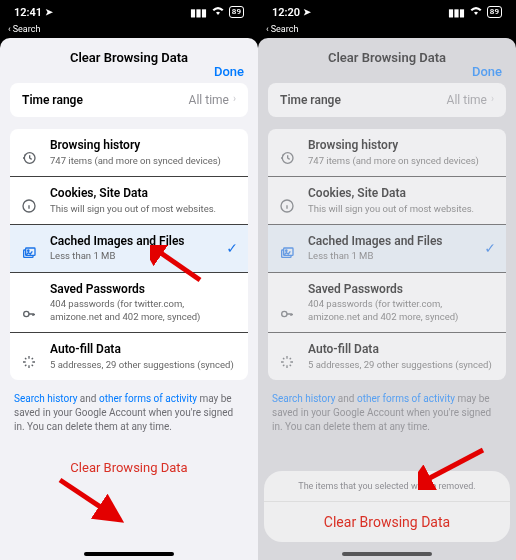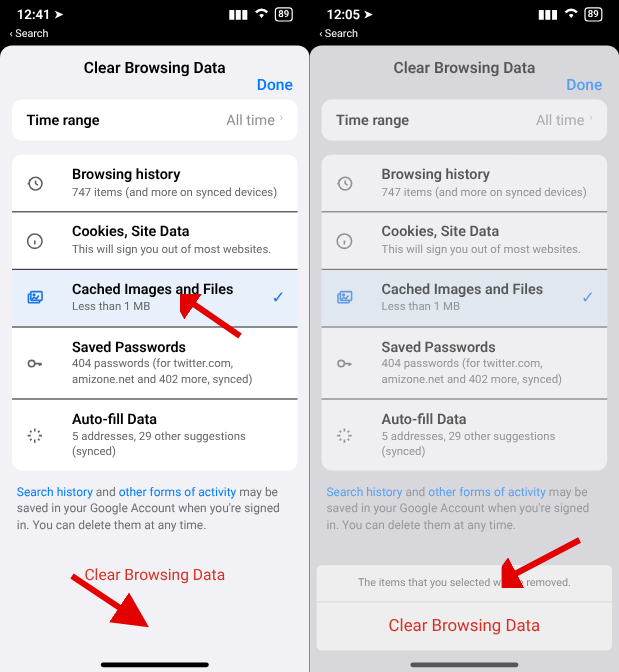--- a/index.html
+++ b/index.html
@@ -10,37 +10,37 @@
   .sb-right { display: flex; align-items: center; gap: 4px; }
   .back-search { color: #fff; font-size: 9px; padding: 0 8px 2px 8px; display: flex; align-items: center; gap: 2px; }
   .sheet { flex: 1; background: #f2f2f6; border-radius: 10px 10px 0 0; margin-top: 2px; display: flex; flex-direction: column; position: relative; }
   .sheet-header { display: flex; align-items: center; justify-content: center; padding: 12px 14px; position: relative; }
   .sheet-title { font-size: 13px; font-weight: 600; color: #000; }
   .done { position: absolute; right: 14px; font-size: 13px; color: #007aff; font-weight: 500; margin-top: 28px; }
   .section { background: #fff; border-radius: 8px; margin: 6px 10px; }
   .timerow { display: flex; align-items: center; justify-content: space-between; padding: 10px 12px; }
   .timerow-label { font-size: 12px; font-weight: 600; color: #000; }
   .timerow-value { font-size: 12px; color: #8e8e93; display: flex; gap: 4px; }
-  .list .item { display: flex; align-items: center; gap: 22px; padding: 9px 12px 9px 10px; position: relative; }
+  .list .item { display: flex; align-items: flex-end; gap: 12px; padding: 9px 12px 9px 10px; position: relative; }
   .list .item + .item { border-top: 1px solid #404040; }
   .item.selected { background: #e8f1fb; }
   .item-icon { width: 18px; height: 18px; flex-shrink: 0; display: flex; align-items: center; justify-content: center; margin-top: 1px; }
   .item-body { flex: 1; min-width: 0; }
   .item-title { font-size: 12px; font-weight: 600; color: #000; line-height: 1.3; }
   .item-sub { font-size: 9.5px; color: #666; line-height: 1.3; margin-top: 1px; }
   .check { position: absolute; right: 10px; top: 50%; transform: translateY(-50%); color: #1a73e8; font-size: 14px; }
   .footer-text { font-size: 10px; color: #6d6d72; padding: 6px 14px; line-height: 1.4; }
   .footer-text a { color: #007aff; text-decoration: none; }
   .cbd-button { text-align: center; color: #d93025; font-size: 13px; padding: 20px 0 10px 0; }
   .home-indicator { width: 90px; height: 4px; background: #000; border-radius: 2px; position: absolute; bottom: 4px; left: 50%; transform: translateX(-50%); }
   
   .dim .sheet > *:not(.action-sheet) { opacity: 0.6; }
   .dim .sheet { background: #d8d8dc; }
   .action-sheet { position: absolute; bottom: 0; left: 0; right: 0; padding: 4px 6px 12px 6px; }
-  .as-group { background: #eeeeef; border-radius: 4px; overflow: hidden; margin-bottom: 6px; }
+  .as-group { background: #eeeeef; border-radius: 18px; overflow: hidden; margin-bottom: 6px; }
   .as-msg { text-align: center; font-size: 9px; color: #8e8e93; padding: 10px 8px; border-bottom: 1px solid #ddd; }
   .as-action { text-align: center; font-size: 14px; color: #d93025; padding: 12px 0; }
   .as-cancel { background: #fff; border-radius: 10px; text-align: center; font-size: 14px; font-weight: 600; color: #007aff; padding: 12px 0; }
   .arrow { position: absolute; pointer-events: none; z-index: 50; }
   .arrow svg { display: block; }
   .chev { font-size: 10px; color: #c7c7cc; }
   .sb-icon { font-size: 10px; }
   .batt { display: inline-flex; align-items: center; border: 1px solid #fff; border-radius: 3px; padding: 0 2px; font-size: 8px; height: 12px; line-height: 12px; }
   .loc { font-size: 9px; }
 </style>
@@ -170,21 +170,21 @@
           </marker>
         </defs>
         <path d="M5,5 L65,45" stroke="#e30000" stroke-width="5" marker-end="url(#ah2)"></path>
       </svg>
   </div>
 </div>
 
 <div class="phone dim">
   <div class="statusbar">
     <div class="sb-left">
-      <span>12:05</span>
+      <span>12:20</span>
       <span class="loc">➤</span>
     </div>
     <div class="sb-right">
       <span class="sb-icon">▮▮▮</span>
       <span class="sb-icon">
         <svg width="14" height="10" viewBox="0 0 14 10">
             <path d="M7 9 L9 6.5 Q7 5 5 6.5 Z M3 5 Q7 1.5 11 5 L12.5 3.5 Q7 -1.5 1.5 3.5 Z" fill="#fff"></path>
           </svg>
       </span>
       <span class="batt">89</span>

